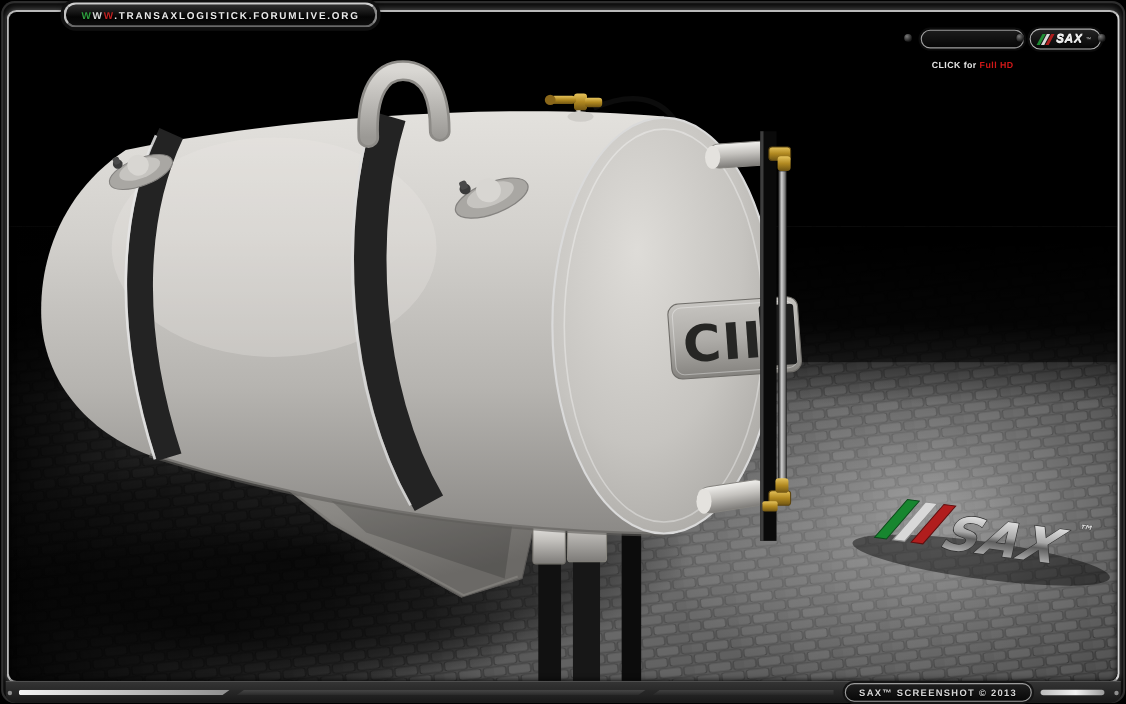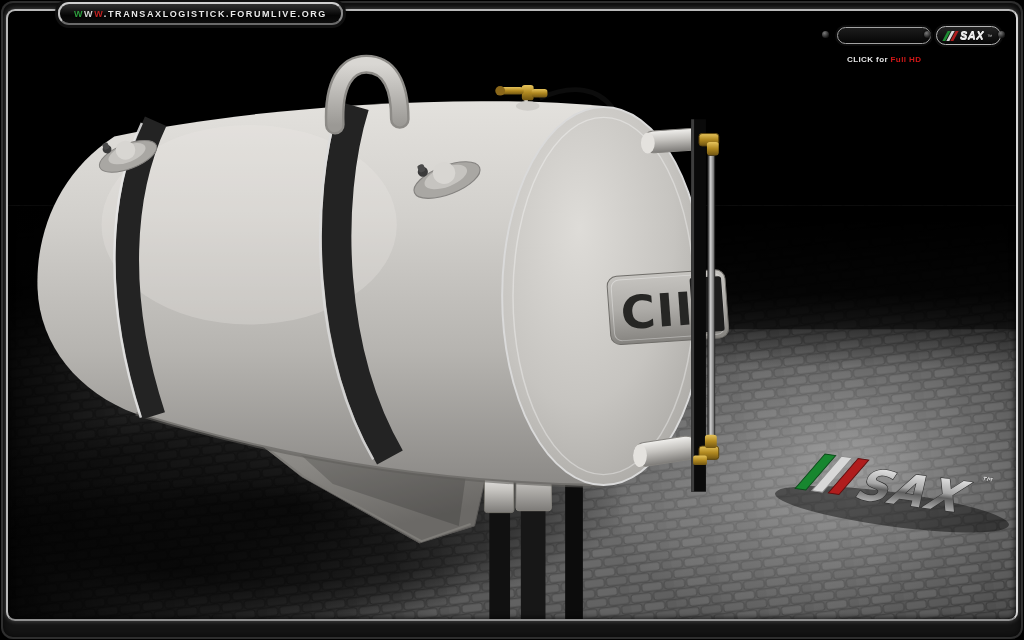--- a/index.html
+++ b/index.html
@@ -287,15 +287,26 @@
     <span class="stripes">
         <i></i>
         <i></i>
         <i></i>
       </span>
     <b>SAX</b>
     <sup>™</sup>
   </div>
   <div class="screw" style="left:998px;top:31px;"></div>
 
+  <div class="bottom-bar">
+    <div class="mini-dot" style="left:2px;"></div>
+    <div class="seg seg-a"></div>
+    <div class="seg seg-b"></div>
+    <div class="seg seg-c"></div>
+    <div class="caption-pill">
+      <span>SAX™ SCREENSHOT © 2013</span>
+    </div>
+    <div class="seg seg-d"></div>
+    <div class="mini-dot" style="left:1008px;"></div>
+  </div>
 
   <div class="inner-line"></div>
 </div>
 
 </body></html>

